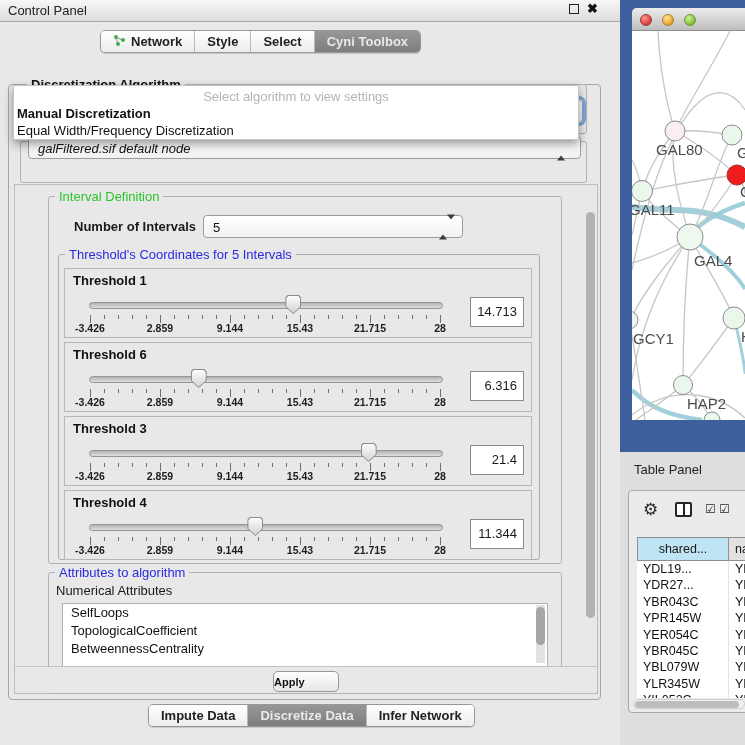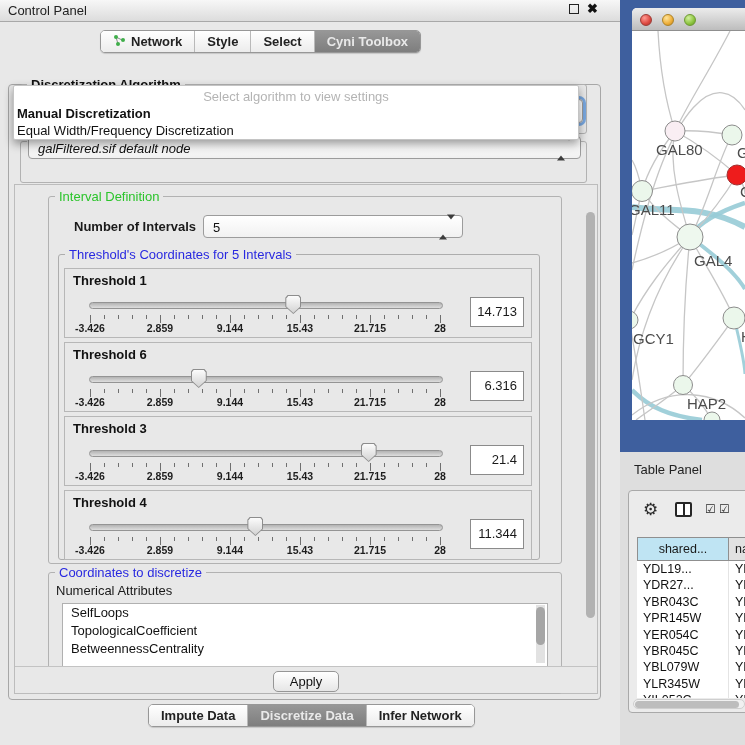--- a/index.html
+++ b/index.html
@@ -64,21 +64,21 @@
   .ruler { position:absolute; left:25px; top:46px; width:350px; height:9px; }
   .tick { position:absolute; top:0; width:1px; background:#6f6f6f; }
   .s-lab { position:absolute; top:53px; transform:translateX(-50%); font-size:10.5px; font-weight:bold; color:#1d1d1d; }
   .vbox { position:absolute; left:405px; top:28px; width:54px; height:30px; background:#fff;
           border:1px solid #8b8b8b; font-size:13px; text-align:right; line-height:28px; padding-right:6px; }
 
   .listbox { position:absolute; background:#fff; border:1px solid #b0b0b0; overflow:hidden; }
   .listbox .li { height:18px; line-height:18px; padding-left:8px; font-size:13px; color:#111; }
 
   .btn { position:absolute; background:linear-gradient(#ffffff,#e6e6e6); border:1px solid #969696;
-         border-radius:5px; font-size:13px; color:#111; text-align:center; }
+         border-radius:5px; font-size:11px; color:#111; text-align:left;font-weight:bold; }
 
   .vscroll-thumb, .hscroll-thumb { position:absolute; background:#b2b2b2; border-radius:5px; }
 
   
   .blue { left:620px; top:0; width:125px; height:455px; background:#3e5f9e; }
   .macwin { left:632px; top:8px; width:113px; height:412px; background:#fff; border-radius:5px 0 0 0;
             overflow:hidden;padding-left:16px; }
   .mactitle { position:absolute; left:0; top:0; width:100%; height:23px;
               background:linear-gradient(#ececec,#bdbdbd); border-bottom:1px solid #8f8f8f; }
   .light { position:absolute; top:6px; width:12px; height:12px; border-radius:50%; }
@@ -346,21 +346,21 @@
         <span class="s-lab" style="left: 95px;">2.859</span>
         <span class="s-lab" style="left: 165px;">9.144</span>
         <span class="s-lab" style="left: 235px;">15.43</span>
         <span class="s-lab" style="left: 305px;">21.715</span>
         <span class="s-lab" style="left: 375px;">28</span>
         <div class="vbox">11.344</div>
       </div>
     </div>
 
   <div class="group" style="left:48px; top:572px; width:514px; height:122px;">
-    <span class="gtitle g-blue">Coordinates to discretize</span>
+    <span class="gtitle g-blue">Attributes to algorithm</span>
   </div>
   <div class="abs" style="left:56px; top:583px; font-weight:normal;">Numerical Attributes</div>
   <div class="listbox" style="left:62px; top:603px; width:486px; height:78px;" id="attr-list">
       <div class="li">SelfLoops</div>
       <div class="li">TopologicalCoefficient</div>
       <div class="li">BetweennessCentrality</div>
     </div>
   <div class="abs" style="left:536px; top:605px; width:9px; height:58px; background:#e2e2e2;">
     <div class="vscroll-thumb" style="left:0; top:2px; width:9px; height:38px; background:#a6a6a6;"></div>
   </div>

